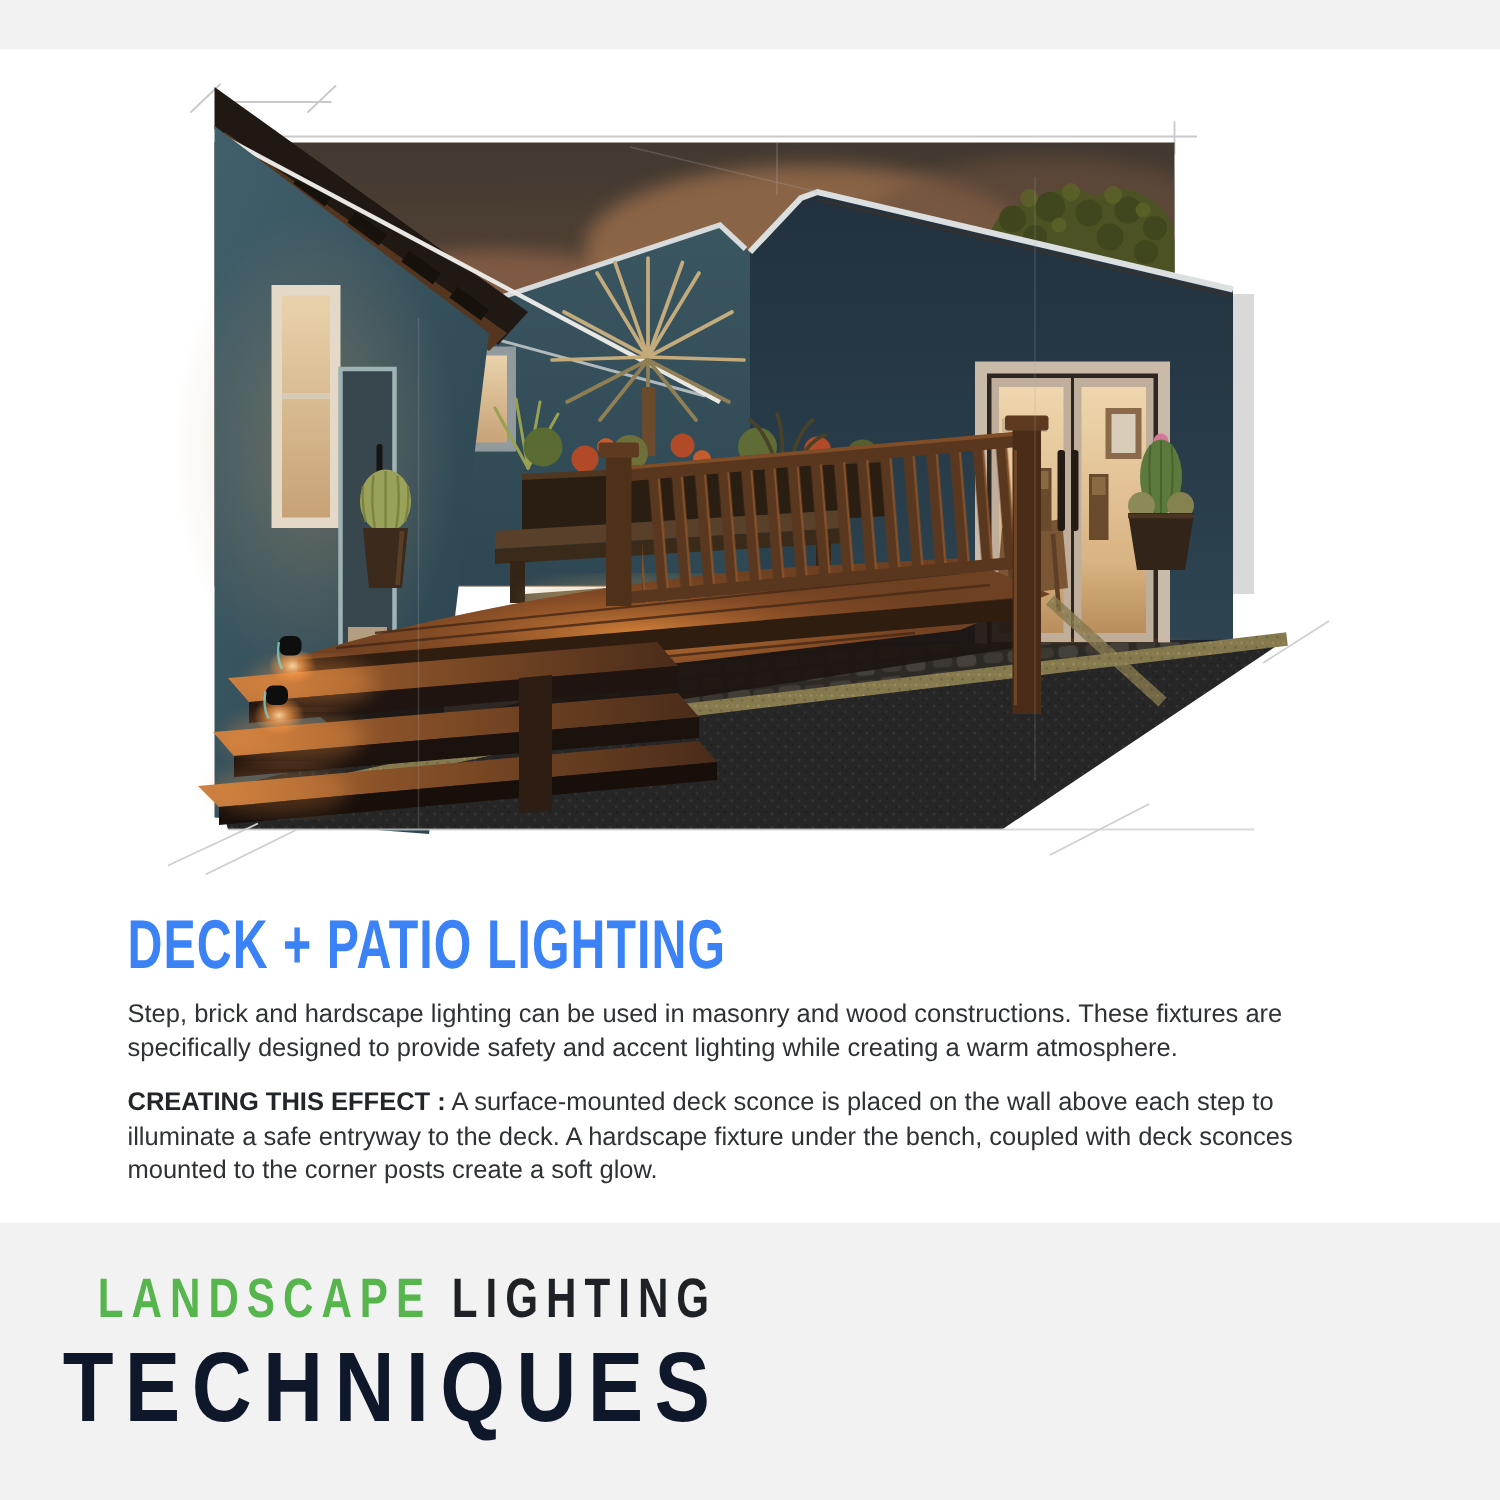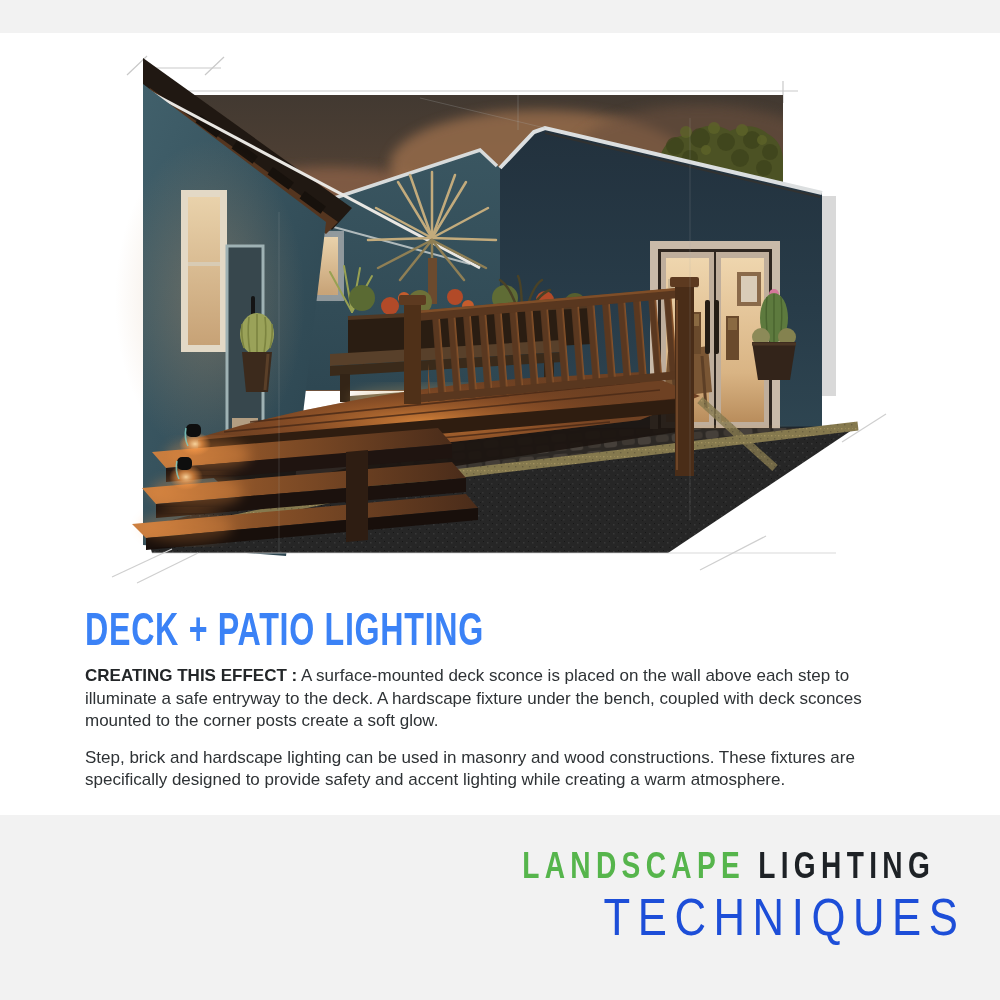--- a/index.html
+++ b/index.html
@@ -11,26 +11,26 @@
   .top-band{position:absolute;left:0;top:0;width:1000px;height:33px;background:#f2f2f2;}
   .scene{position:absolute;left:0;top:0;}
   .content{position:absolute;left:85px;top:606px;width:840px;}
   .heading{
     margin:0 0 13px 0;line-height:1;white-space:nowrap;
     font-size:46px;font-weight:bold;color:#3b82f6;
   }
   .heading .squeeze{display:inline-block;transform:scaleX(.70);transform-origin:left center;letter-spacing:1px;}
   .para{margin:0 0 14px 0;font-size:17px;line-height:22.5px;color:#2e3235;}
   .para .lead{font-weight:bold;color:#232628;}
-  .footer{position:absolute;left:0;top:815px;width:1000px;height:185px;background:#f2f2f2;text-align:right;}
+  .footer{position:absolute;left:0;top:815px;width:1000px;height:185px;background:#f2f2f2;text-align:left;}
   .footer-line1{margin-top:32px;font-size:37px;font-weight:bold;line-height:1;white-space:nowrap;}
   .footer-line1 .squeeze{display:inline-block;transform:scaleX(.76);transform-origin:center;letter-spacing:7px;}
   .footer-line1 .green{color:#56b54c;}
   .footer-line1 .dark{color:#1e2226;}
-  .footer-line2{margin-top:7px;font-size:52px;font-weight:normal;line-height:1;color:#1d4ed8;white-space:nowrap;}
+  .footer-line2{margin-top:7px;font-size:66px;font-weight:bold;line-height:1;color:#0f172a;white-space:nowrap;}
   .footer-line2 .squeeze{display:inline-block;transform:scaleX(.84);transform-origin:center;letter-spacing:9px;}
 </style>
 </head>
 <body>
 
 <div class="top-band"></div>
 
 <svg class="scene" width="1000" height="1000" viewBox="0 0 1000 1000" aria-hidden="true">
   <defs>
     <linearGradient id="skyG" x1="0" y1="0" x2="0" y2="1">
@@ -385,22 +385,22 @@
     <path d="M152,553 H836" opacity="0.8"></path>
     <path d="M112,577 L172,549"></path>
     <path d="M137,583 L198,553"></path>
     <path d="M700,570 L766,536"></path>
     <path d="M842,442 L886,414"></path>
   </g>
 </svg>
 
 <div class="content">
   <h1 class="heading"><span class="squeeze">DECK + PATIO LIGHTING</span></h1>
+  <p class="para">Step, brick and hardscape lighting can be used in masonry and wood constructions. These fixtures are specifically designed to provide safety and accent lighting while creating a warm atmosphere.</p>
   <p class="para"><span class="lead">CREATING THIS EFFECT :</span><span> A surface-mounted deck sconce is placed on the wall above each step to illuminate a safe entryway to the deck. A hardscape fixture under the bench, coupled with deck sconces mounted to the corner posts create a soft glow.</span></p>
-  <p class="para">Step, brick and hardscape lighting can be used in masonry and wood constructions. These fixtures are specifically designed to provide safety and accent lighting while creating a warm atmosphere.</p>
 </div>
 
 <div class="footer">
   <div class="footer-line1">
     <span class="squeeze"><span class="green">LANDSCAPE</span><span class="dark"> LIGHTING</span></span>
   </div>
   <div class="footer-line2">
     <span class="squeeze">TECHNIQUES</span>
   </div>
 </div>

